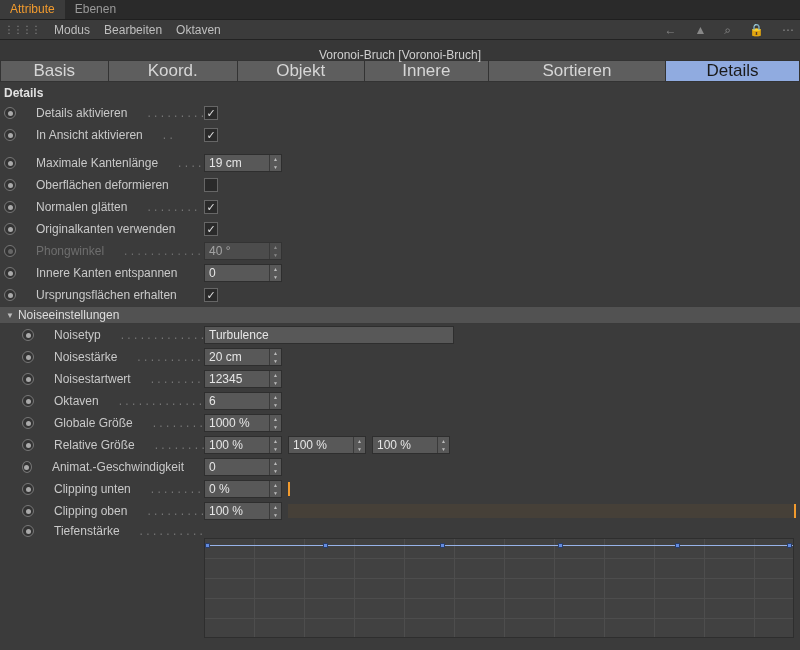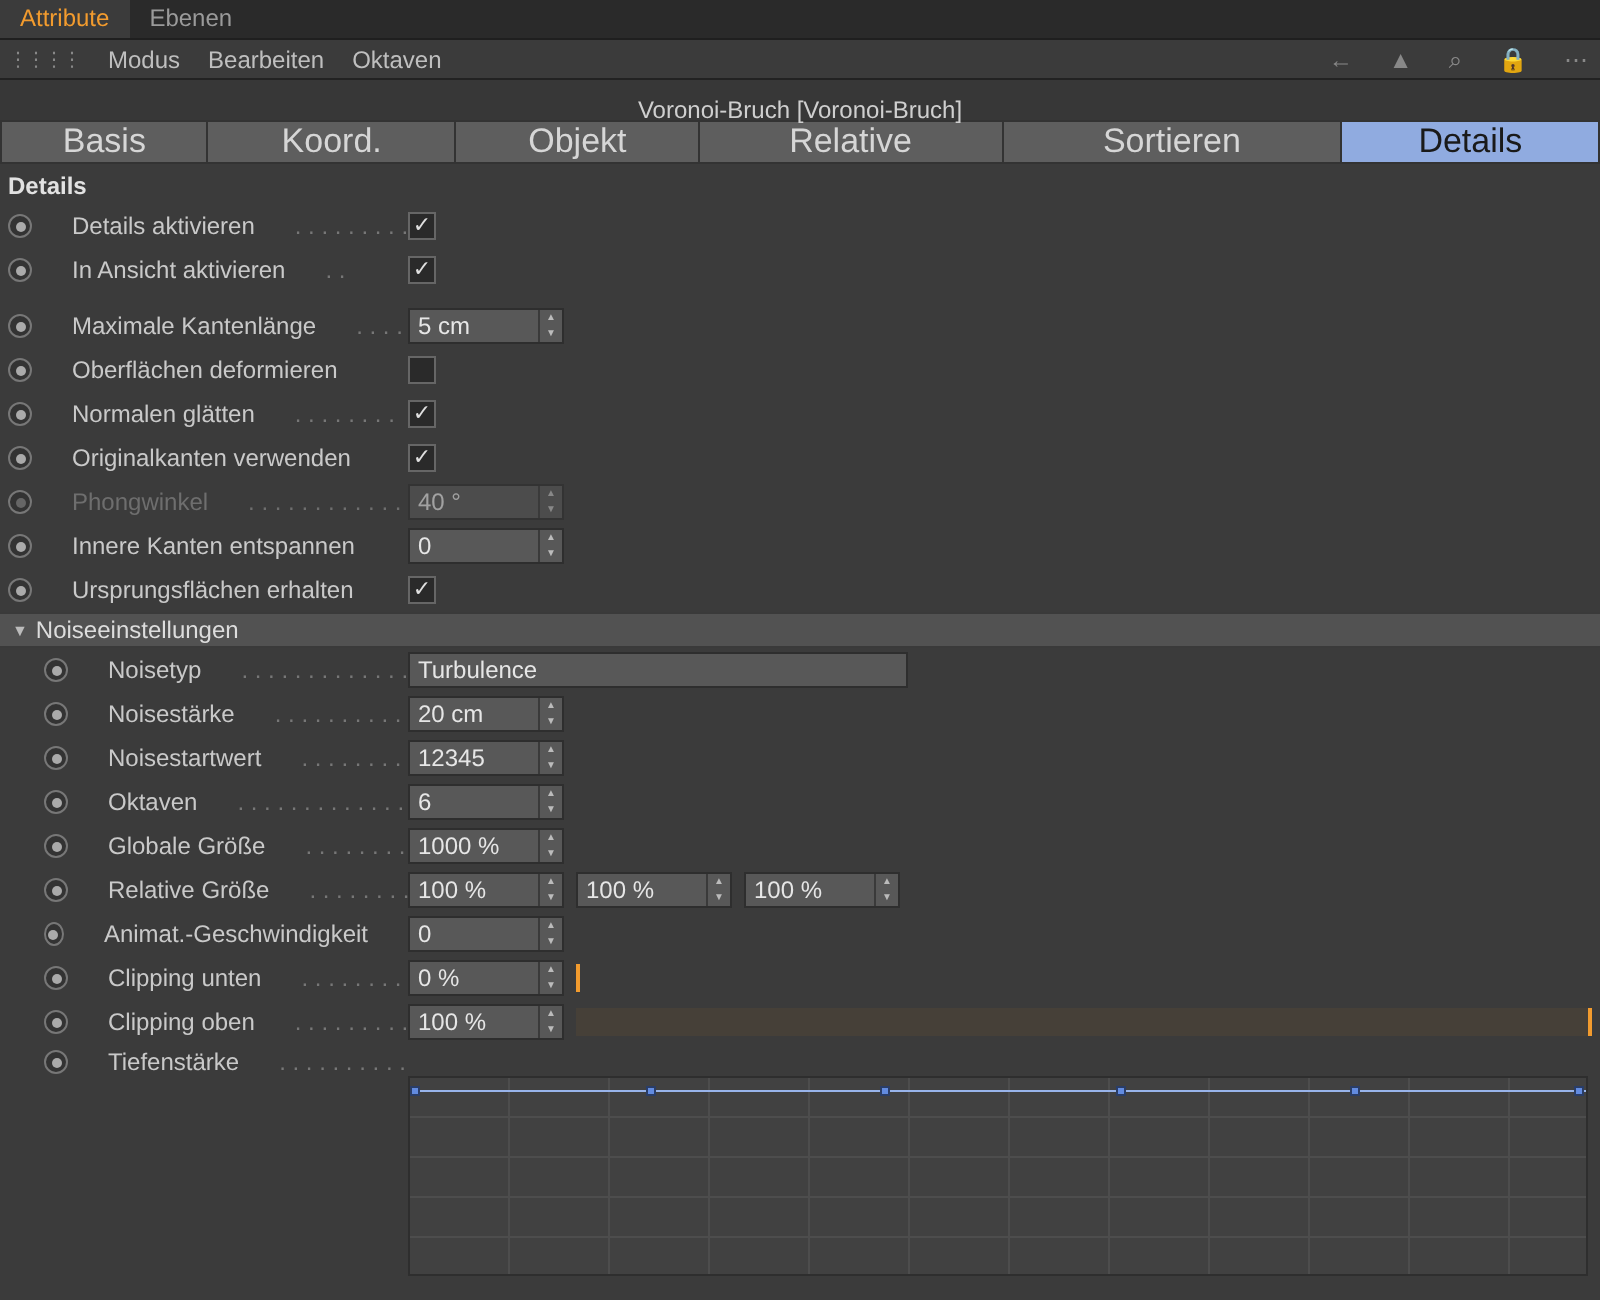--- a/index.html
+++ b/index.html
@@ -79,21 +79,21 @@
   <span class="obj-icon"></span>
   <span>Voronoi-Bruch [Voronoi-Bruch]</span>
 </div>
 
 <table class="tab-grid">
   <tbody>
       <tr>
     <td>Basis</td>
     <td>Koord.</td>
     <td>Objekt</td>
-    <td>Relative</td>
+    <td>Innere</td>
     <td>Sortieren</td>
     <td class="active">Details</td>
   </tr>
 </tbody>
   </table>
 
 <div class="attr-area">
   <div class="section-title">Details</div>
 
   <div class="row">
@@ -116,21 +116,21 @@
 
   <div class="gap-small"></div>
 
   <div class="row">
     <div class="label-cell">
       <span class="radio"></span>
       <span class="label-text">Maximale Kantenlänge</span>
       <span class="dots">. . . .</span>
     </div>
     <div class="num-input">
-      <span class="value">5 cm</span>
+      <span class="value">19 cm</span>
       <span class="spinner">
           <div class="up"></div>
           <div class="down"></div>
         </span>
     </div>
   </div>
 
   <div class="row">
     <div class="label-cell">
       <span class="radio"></span>

